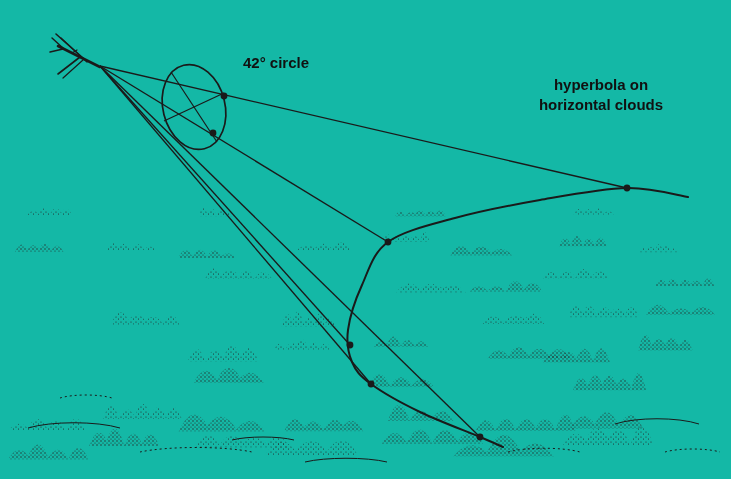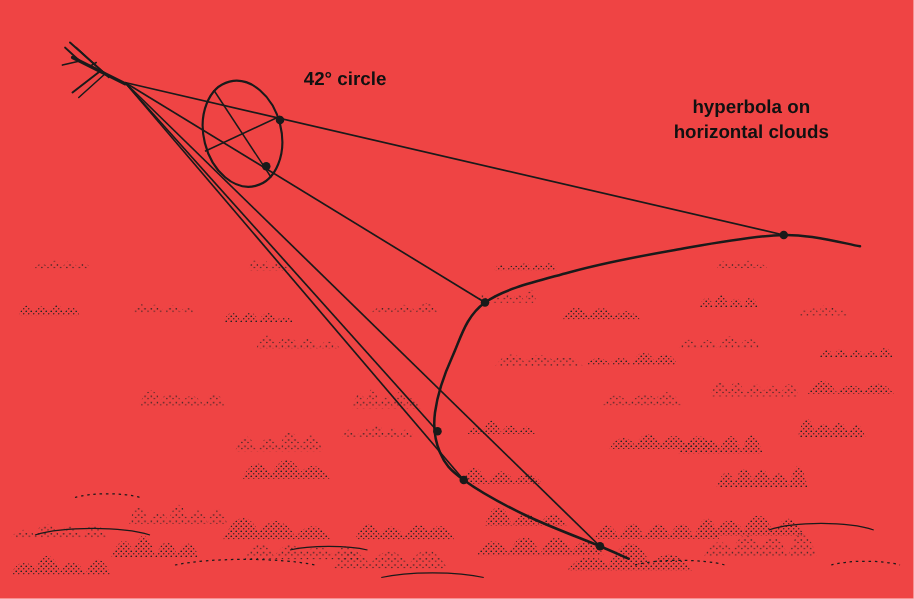--- a/index.html
+++ b/index.html
@@ -1,16 +1,16 @@
 <!DOCTYPE html>
 <html><head>
 <meta charset="utf-8">
 <style>
   html,body{margin:0;padding:0;background:#ffffff;}
-  .stage{position:relative;width:731px;height:479px;background:#ef4444;overflow:hidden;}
+  .stage{position:relative;width:731px;height:479px;background:#14b8a6;overflow:hidden;}
   svg{display:block;}
   .lbl{font-family:"Liberation Sans",sans-serif;font-weight:bold;font-size:15px;fill:#111;}
   .mid{text-anchor:middle;}
 </style>
 </head>
 <body>
 
 <div class="stage">
   <svg width="731" height="479" viewBox="0 0 731 479" xmlns="http://www.w3.org/2000/svg">
     <defs>

